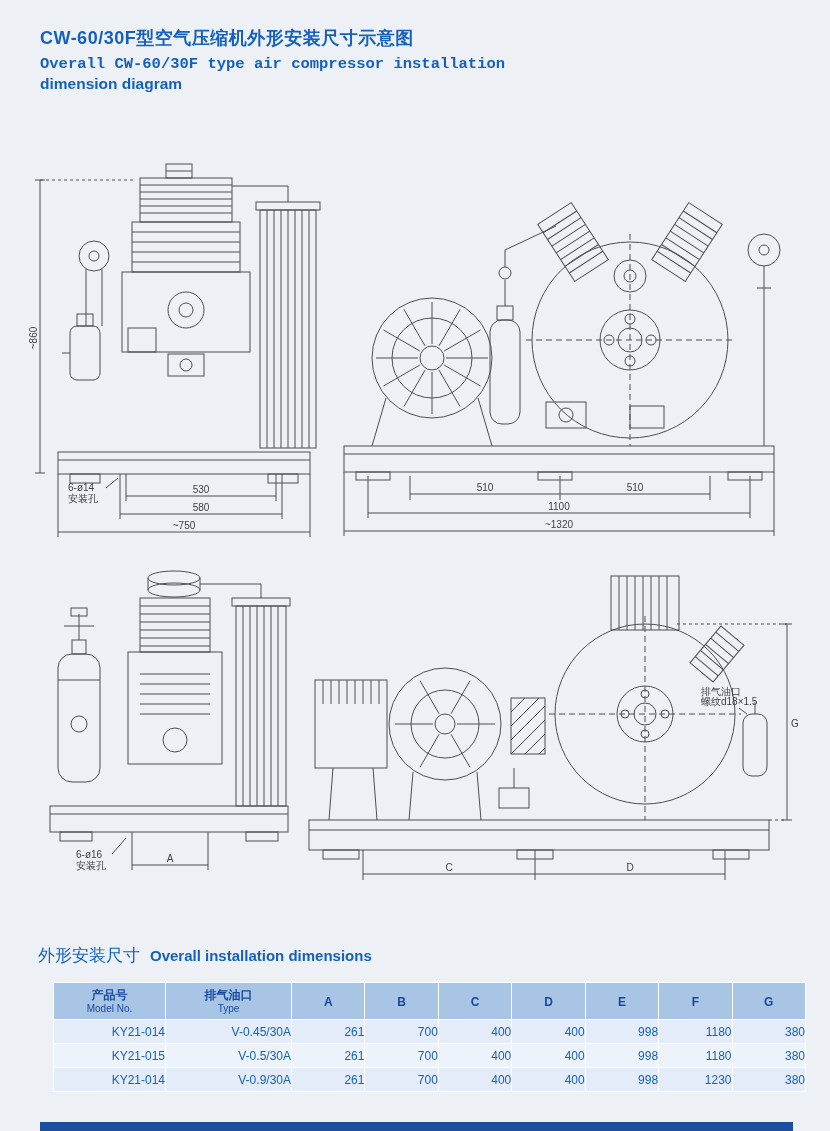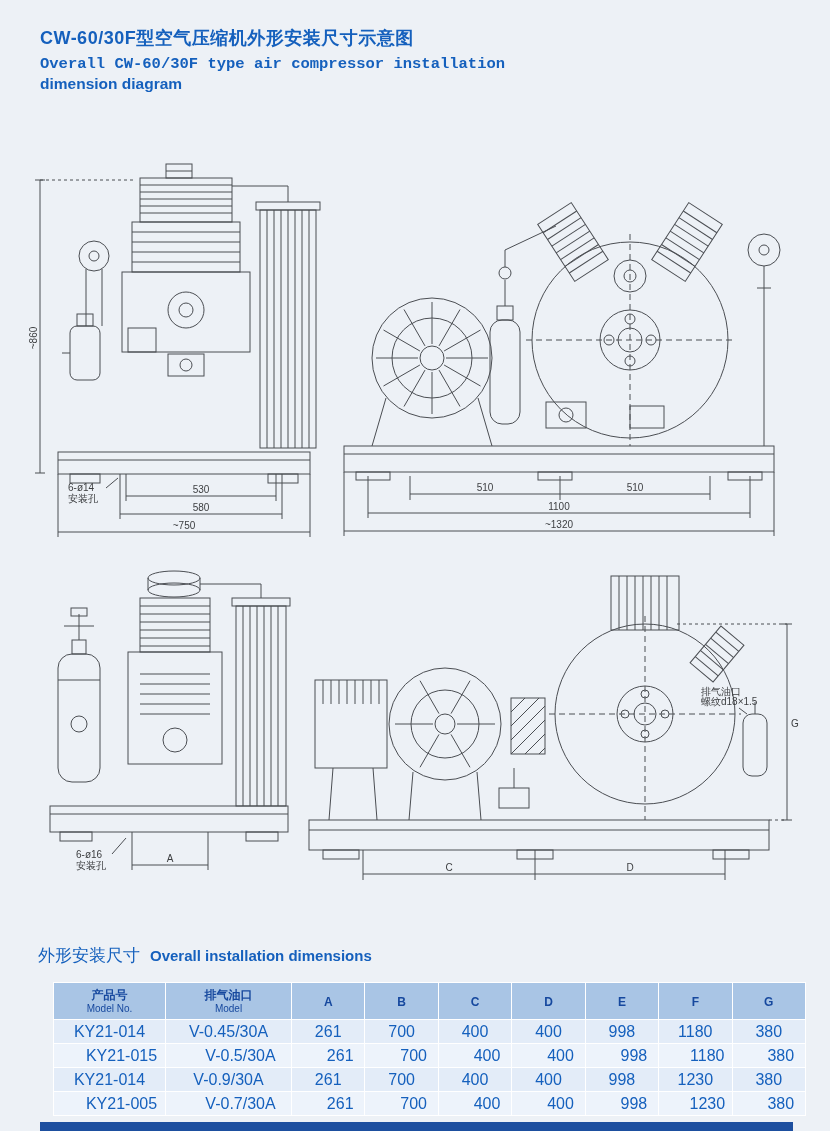--- a/index.html
+++ b/index.html
@@ -25,21 +25,21 @@
   .section-heading { position: absolute; left: 38px; top: 944px; }
   .heading-zh { font-size: 17px; font-weight: normal; color: var(--accent-blue, #1560bd); margin-right: 10px; }
   .heading-en { font-size: 15px; font-weight: bold; color: var(--accent-blue, #1560bd); margin-top: 8px; }
 
   table.dim-table { position: absolute; left: 53px; top: 982px; width: 753px; border-collapse: collapse; table-layout: fixed; }
   .dim-table th, .dim-table td { border: 1px solid #ffffff; text-align: center; vertical-align: middle; padding: 0; }
   .dim-table thead th { background: var(--table-header-bg, #a9c5e5); height: 37px; }
   .dim-table thead .zh { display: block; font-size: 12px; font-weight: bold; color: #16489e; line-height: 15px; }
   .dim-table thead .en { display: block; font-size: 10px; font-weight: normal; color: #16489e; line-height: 12px; }
   .dim-table thead .dim-letter { font-size: 12px; font-weight: bold; color: #16489e; }
-  .dim-table tbody td { height: 24px; font-size: 16px; color: var(--accent-blue, #1b55ad); background: var(--table-row-bg, #e3ecf8); }
+  .dim-table tbody td { height: 24px; font-size: 12px; color: var(--accent-blue, #1b55ad); background: var(--table-row-bg, #e3ecf8); text-align: right; }
   .dim-table tbody tr.alt td { background: var(--table-row-alt-bg, #edf3fb); padding-left: 24px; }
   .col-model { width: 112px; }
   .col-type  { width: 126px; }
   .footer-band { position: absolute; left: 40px; top: 1122px; width: 753px; height: 12px; background: var(--footer-band-bg, #1d4f9f); }
 </style>
 </head>
 <body>
 
 <div class="title-zh">CW-60/30F型空气压缩机外形安装尺寸示意图</div>
 <div class="title-en l1">Overall CW-60/30F type air compressor installation</div>
@@ -380,21 +380,21 @@
       <col>
   </colgroup>
   <thead>
     <tr>
       <th>
         <span class="zh">产品号</span>
         <span class="en">Model No.</span>
       </th>
       <th>
         <span class="zh">排气油口</span>
-        <span class="en">Model</span>
+        <span class="en">Type</span>
       </th>
       <th><span class="dim-letter">A</span></th>
       <th><span class="dim-letter">B</span></th>
       <th><span class="dim-letter">C</span></th>
       <th><span class="dim-letter">D</span></th>
       <th><span class="dim-letter">E</span></th>
       <th><span class="dim-letter">F</span></th>
       <th><span class="dim-letter">G</span></th>
     </tr>
   </thead>
@@ -425,27 +425,16 @@
         <td>KY21-014</td>
         <td>V-0.9/30A</td>
         <td>261</td>
         <td>700</td>
         <td>400</td>
         <td>400</td>
         <td>998</td>
         <td>1230</td>
         <td>380</td>
       </tr>
-      <tr class="alt">
-        <td>KY21-005</td>
-        <td>V-0.7/30A</td>
-        <td>261</td>
-        <td>700</td>
-        <td>400</td>
-        <td>400</td>
-        <td>998</td>
-        <td>1230</td>
-        <td>380</td>
-      </tr>
     </tbody>
 </table>
 
 <div class="footer-band"></div>
 
 </body></html>

